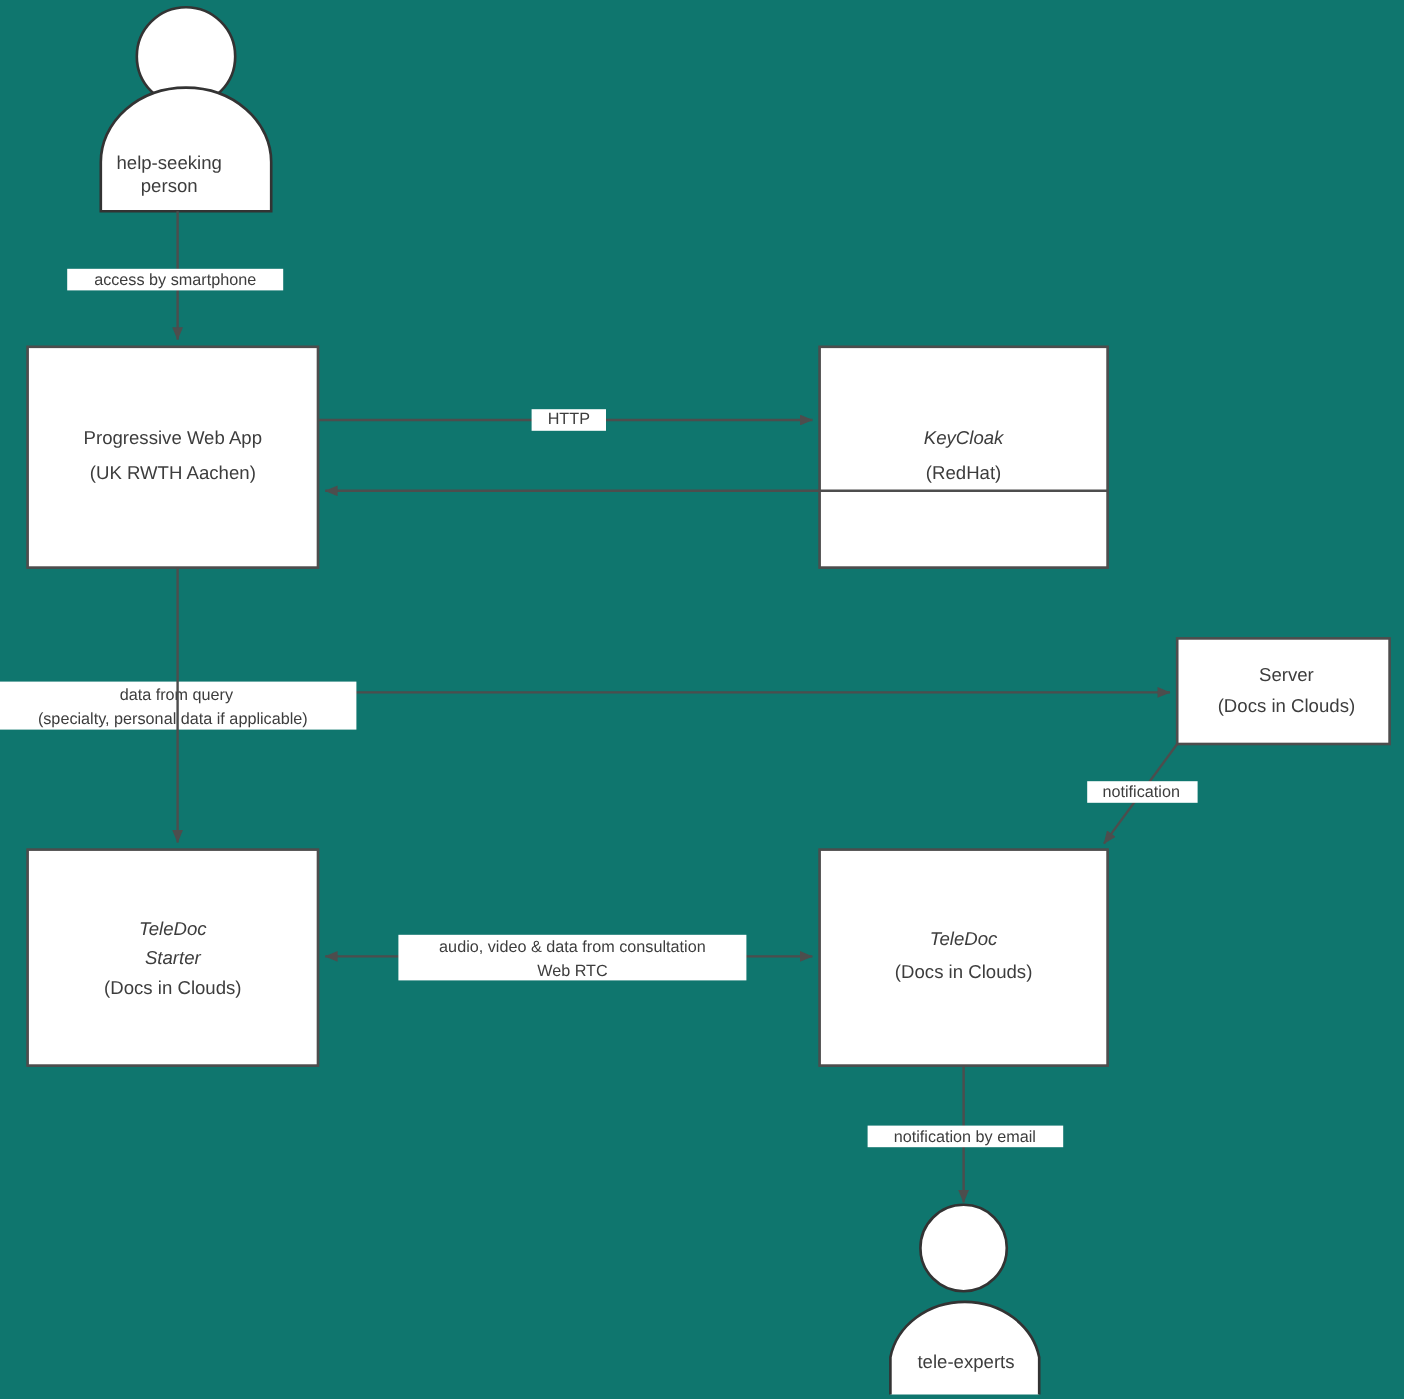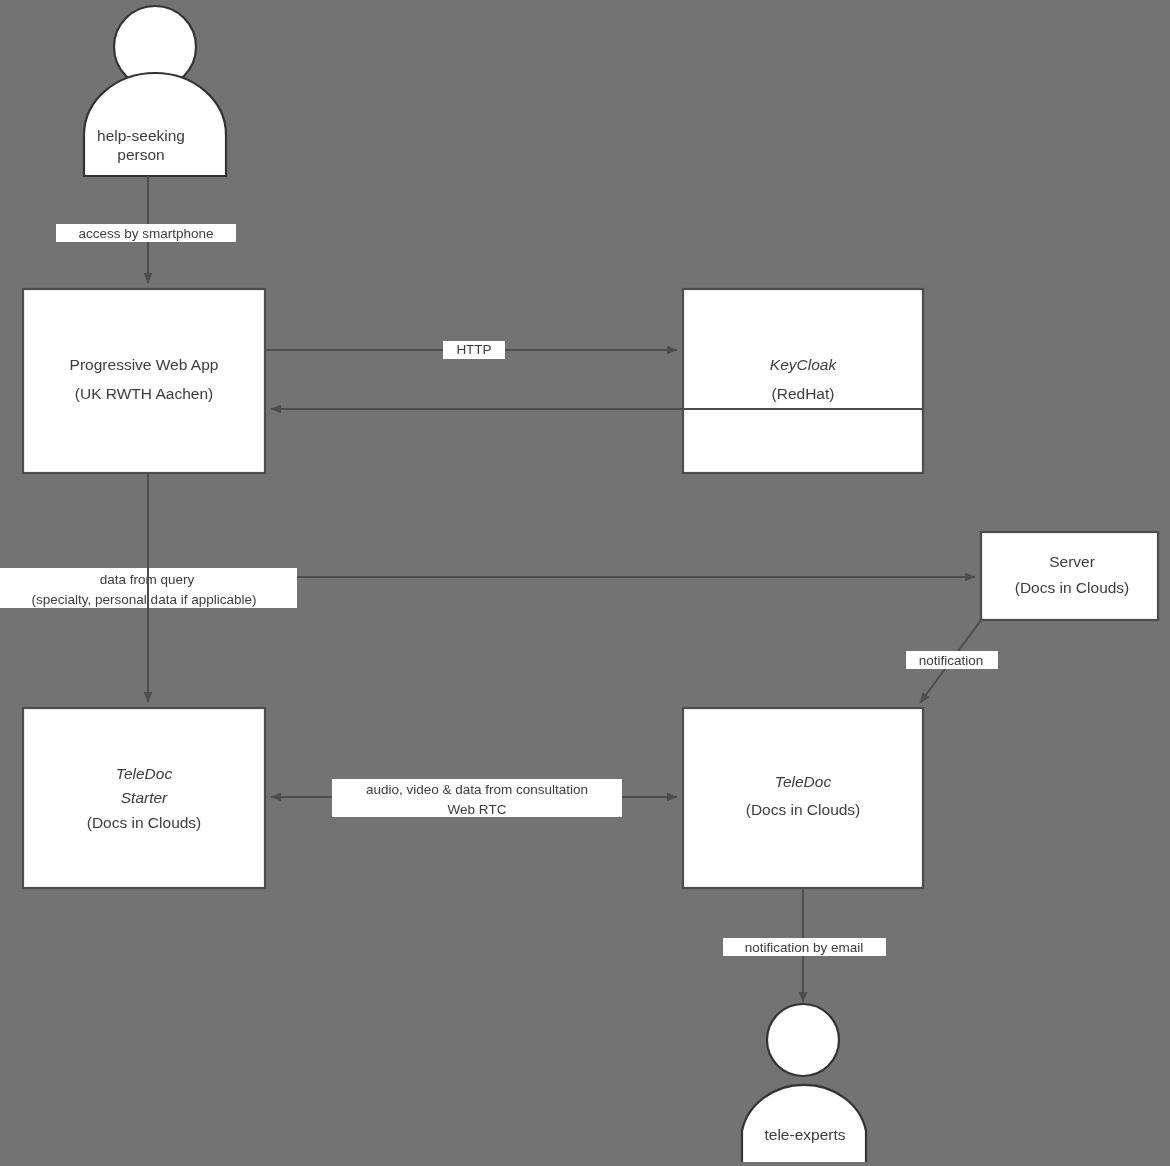--- a/index.html
+++ b/index.html
@@ -11,21 +11,21 @@
   body {
     width: 1170px;
     height: 1166px;
     font-family: "Liberation Sans", sans-serif;
     overflow: hidden;
   }
   #diagram-root {
     position: relative;
     width: 1170px;
     height: 1166px;
-    background: #737373;
+    background: #0f766e;
   }
   svg#diagram-svg {
     display: block;
     width: 1170px;
     height: 1166px;
   }
   .node-shape {
     fill: #ffffff;
     stroke: #4d4d4d;
     stroke-width: 2.2;

